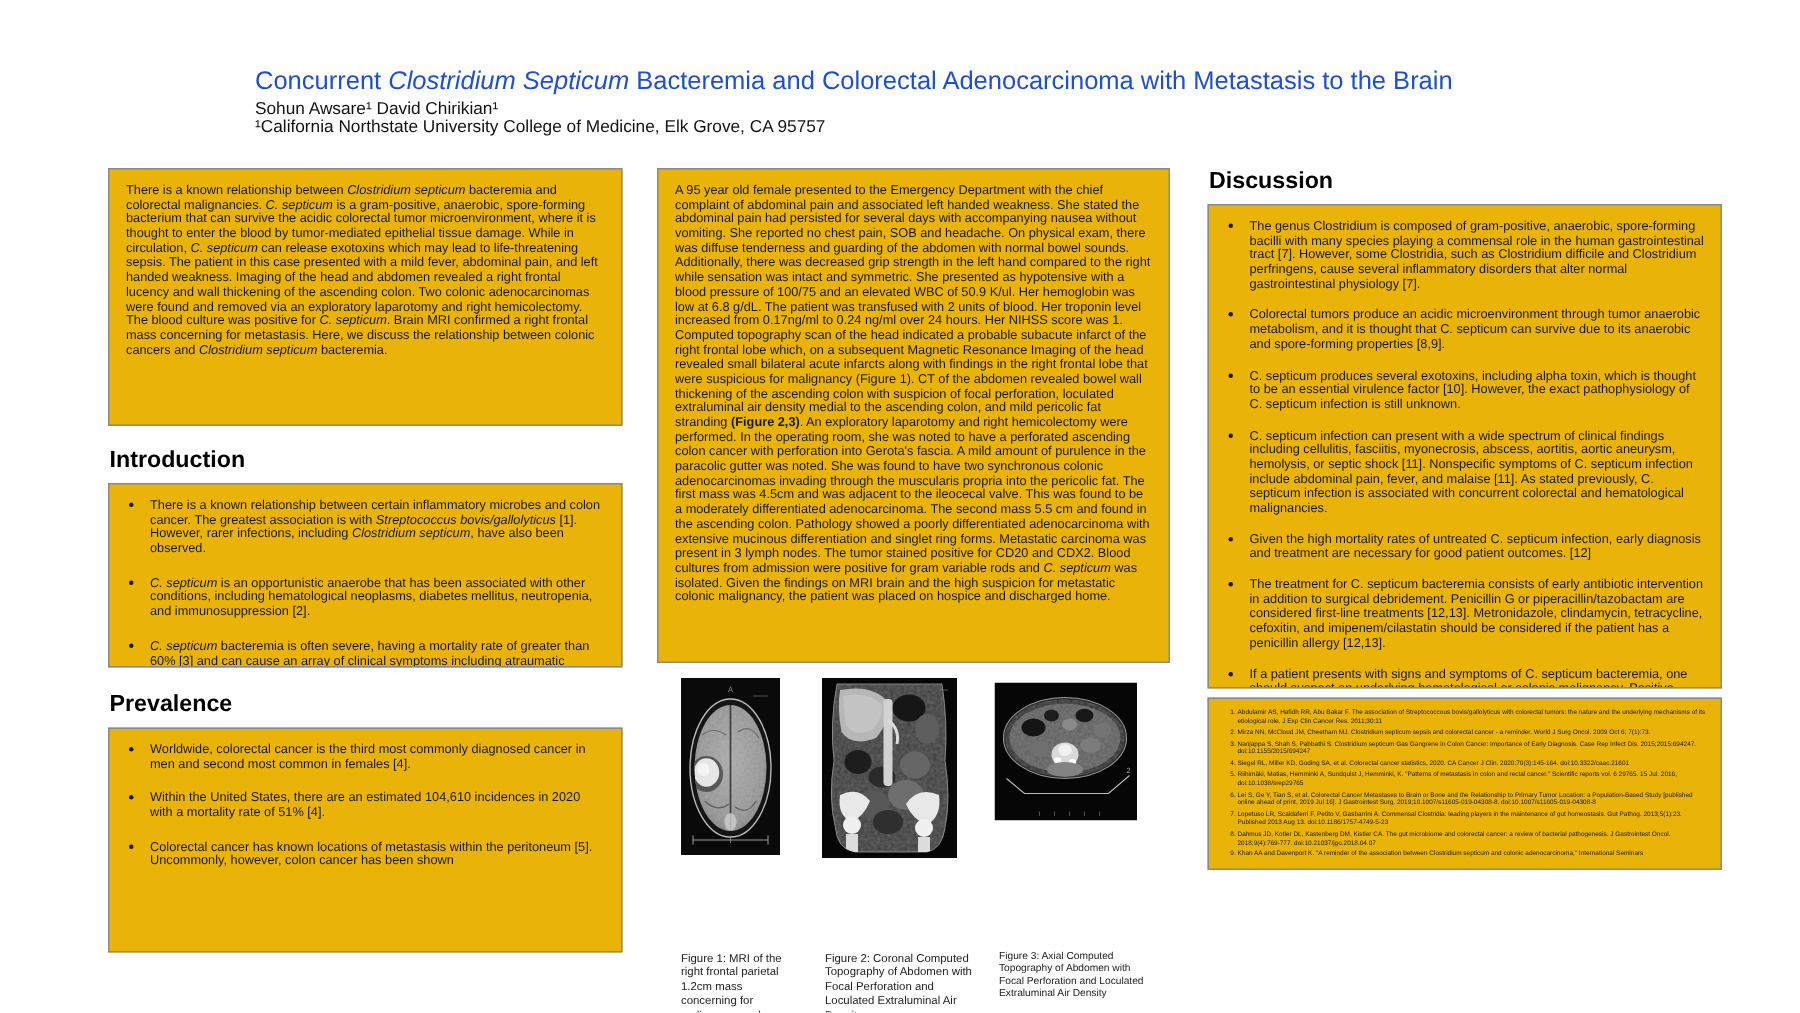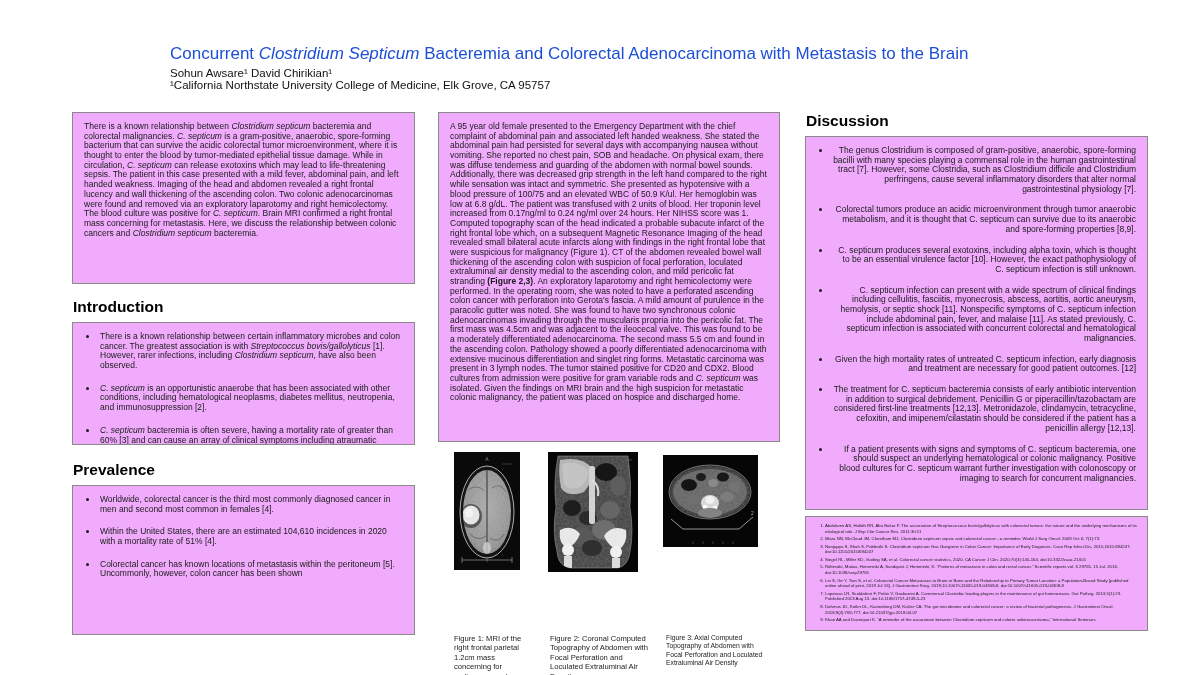--- a/index.html
+++ b/index.html
@@ -16,32 +16,32 @@
   .poster-affiliation { font-size: 11.5px; color: #111; }
 
   .column { position: absolute; top: 112px; }
   #col-left  { left: 72px;  width: 343px; }
   #col-mid   { left: 438px; width: 342px; }
   #col-right { left: 805px; width: 343px; }
 
   .section-heading { font-size: 15.5px; font-weight: 700; color: #000; margin: 0 0 6px 1px; }
 
   .box {
-    background: #f0abfc; border: 1.5px solid #8a8a8a;
+    background: #eab308; border: 1.5px solid #8a8a8a;
     padding: 9px 11px; font-size: 8.5px; line-height: 1.14; color: #1a1a1a;
   }
   .box p { margin: 0; }
 
   #abstract-box { height: 172px; overflow: hidden; }
   #introduction { margin-top: 14px; }
   #introduction-box { height: 123px; overflow: hidden; }
   #prevalence { margin-top: 16px; }
   #prevalence-box { height: 150px; overflow: hidden; }
   #case-box { min-height: 330px; }
-  #discussion-box { height: 374px; overflow: hidden; text-align: right; }
+  #discussion-box { height: 323px; overflow: hidden; }
   #references { margin-top: 6px; }
   #references-box { height: 115px; overflow: hidden; font-size: 4.3px; line-height: 1.3; padding: 6px 8px; }
 
   ul.bullets { margin: 0; padding-left: 14px; list-style: disc outside; }
   ul.bullets li { margin-bottom: 13px; padding-left: 2px; }
   ul.bullets.tight li { margin-bottom: 11px; }
   ul.bullets li:last-child { margin-bottom: 0; }
 
   ol.refs { margin: 0; padding-left: 11px; }
   ol.refs li { margin-bottom: 2px; }

